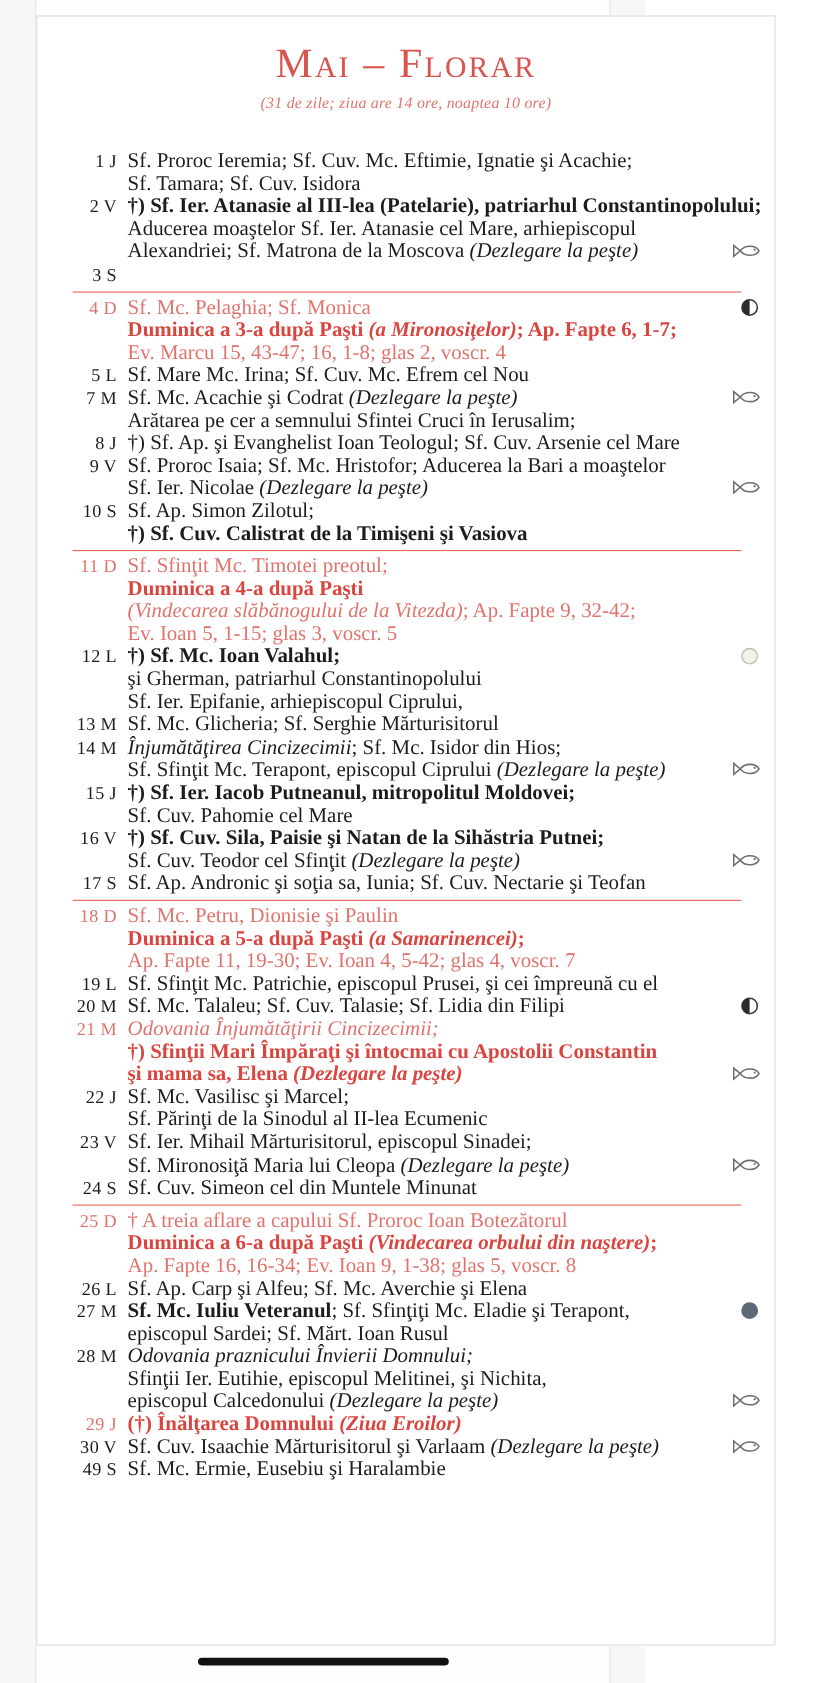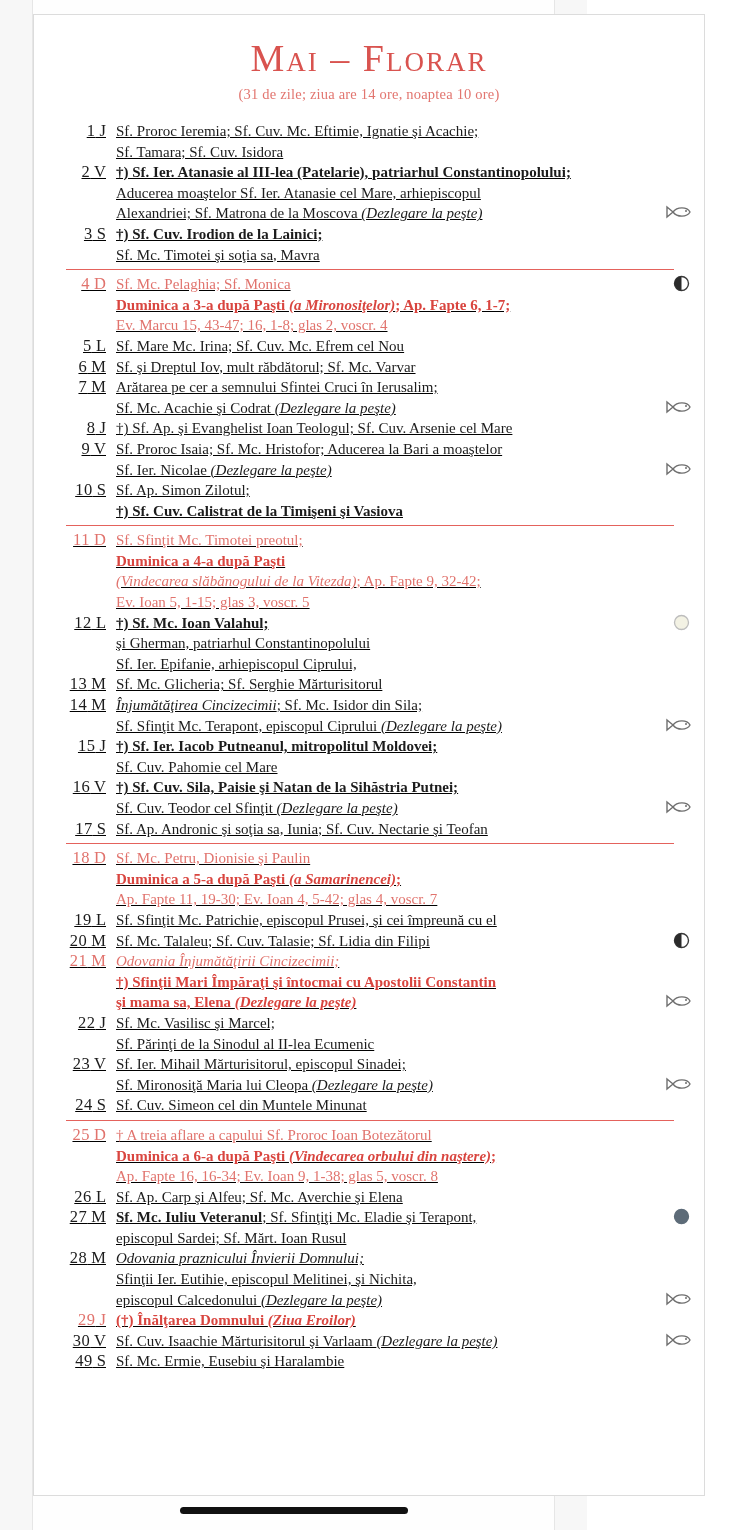--- a/index.html
+++ b/index.html
@@ -35,42 +35,43 @@
     font-family:"Liberation Serif","DejaVu Serif",serif;
     font-size:38px;
     font-variant:small-caps;
     letter-spacing:2px;
     font-weight:400;
     line-height:1;
   }
   .subtitle{
     color:#e2756f;
     font-size:14.5px;
+    font-style:italic;
     margin-top:9px;
     letter-spacing:.2px;
   }
 
   
-  .cal{margin-top:18px;padding:0 14px 0 16px;text-decoration:underline;}
+  .cal{margin-top:34px;padding:0 14px 0 16px;}
   .row{display:flex;align-items:flex-start;position:relative;}
   .row + .row{margin-top:0;}
   .daycell{
     width:66px;flex:0 0 66px;
     text-align:right;
     padding-right:10px;
     box-sizing:border-box;
     font-size:16.5px;
     color:#1c1c1c;
     line-height:20.6px;
     white-space:nowrap;
   }
   .daycell .dnum{letter-spacing:.5px;}
   .entries{flex:1 1 auto;min-width:0;}
   .line{
-    font-size:15px;
+    font-size:19px;
     line-height:20.6px;
     color:#1c1c1c;
     white-space:nowrap;
     position:relative;
   }
   .line .it{font-style:italic;}
   .line .bd{font-weight:bold;}
 
   
   .row.red .daycell,
@@ -128,60 +129,50 @@
                 <svg width="26" height="14" viewBox="0 0 26 14">
                   <path d="M1 2 L7 7 L1 12 Z" fill="none" stroke="#6f6f6f" stroke-width="1.4"></path>
                   <path d="M7 7 C11 1.5, 21 1.5, 24 7 C21 12.5, 11 12.5, 7 7 Z" fill="none" stroke="#6f6f6f" stroke-width="1.4"></path>
                   <circle cx="20" cy="6" r="1" fill="#6f6f6f"></circle>
                 </svg>
               </span></div>
           </div>
         </div>
         <div class="row">
           <div class="daycell"><span class="dnum">3</span><span> S</span></div>
-          <div class="entries">
-            <div class="line"><span class="bd">†) Sf. Cuv. Irodion de la Lainici;</span></div>
-            <div class="line"><span class="">Sf. Mc. Timotei şi soţia sa, Mavra</span></div>
-          </div>
         </div>
         <div class="sep"></div>
         <div class="row red">
           <div class="daycell"><span class="dnum">4</span><span> D</span></div>
           <div class="entries">
             <div class="line"><span class="">Sf. Mc. Pelaghia; Sf. Monica</span><span class="moon"><svg width="17" height="17" viewBox="0 0 17 17">
                   <circle cx="8.5" cy="8.5" r="7" fill="#ffffff" stroke="#3a3a3a" stroke-width="1.4"></circle>
                   <path d="M8.5 1.5 A7 7 0 0 0 8.5 15.5 Z" fill="#2b2b2b"></path>
                 </svg></span></div>
             <div class="line strong"><span class="bd">Duminica a 3-a după Paşti </span><span class="it">(a Mironosiţelor)</span><span class="">; Ap. Fapte 6, 1-7;</span></div>
             <div class="line"><span class="">Ev. Marcu 15, 43-47; 16, 1-8; glas 2, voscr. 4</span></div>
           </div>
         </div>
         <div class="row">
           <div class="daycell"><span class="dnum">5</span><span> L</span></div>
           <div class="entries">
             <div class="line"><span class="">Sf. Mare Mc. Irina; Sf. Cuv. Mc. Efrem cel Nou</span></div>
           </div>
         </div>
         <div class="row">
-          <div class="daycell"><span class="dnum">6</span><span> M</span></div>
-          <div class="entries">
-            <div class="line"><span class="">Sf. şi Dreptul Iov, mult răbdătorul; Sf. Mc. Varvar</span></div>
-          </div>
-        </div>
-        <div class="row">
           <div class="daycell"><span class="dnum">7</span><span> M</span></div>
           <div class="entries">
+            <div class="line"><span class="">Sf. Mc. Acachie şi Codrat </span><span class="it">(Dezlegare la peşte)</span><span class="marker">
+                <svg width="26" height="14" viewBox="0 0 26 14">
+                  <path d="M1 2 L7 7 L1 12 Z" fill="none" stroke="#6f6f6f" stroke-width="1.4"></path>
+                  <path d="M7 7 C11 1.5, 21 1.5, 24 7 C21 12.5, 11 12.5, 7 7 Z" fill="none" stroke="#6f6f6f" stroke-width="1.4"></path>
+                  <circle cx="20" cy="6" r="1" fill="#6f6f6f"></circle>
+                </svg>
+              </span></div>
             <div class="line"><span class="">Arătarea pe cer a semnului Sfintei Cruci în Ierusalim;</span></div>
-            <div class="line"><span class="">Sf. Mc. Acachie şi Codrat </span><span class="it">(Dezlegare la peşte)</span><span class="marker">
-                <svg width="26" height="14" viewBox="0 0 26 14">
-                  <path d="M1 2 L7 7 L1 12 Z" fill="none" stroke="#6f6f6f" stroke-width="1.4"></path>
-                  <path d="M7 7 C11 1.5, 21 1.5, 24 7 C21 12.5, 11 12.5, 7 7 Z" fill="none" stroke="#6f6f6f" stroke-width="1.4"></path>
-                  <circle cx="20" cy="6" r="1" fill="#6f6f6f"></circle>
-                </svg>
-              </span></div>
           </div>
         </div>
         <div class="row">
           <div class="daycell"><span class="dnum">8</span><span> J</span></div>
           <div class="entries">
             <div class="line"><span class="">†) Sf. Ap. şi Evanghelist Ioan Teologul; Sf. Cuv. Arsenie cel Mare</span></div>
           </div>
         </div>
         <div class="row">
           <div class="daycell"><span class="dnum">9</span><span> V</span></div>
@@ -225,21 +216,21 @@
         </div>
         <div class="row">
           <div class="daycell"><span class="dnum">13</span><span> M</span></div>
           <div class="entries">
             <div class="line"><span class="">Sf. Mc. Glicheria; Sf. Serghie Mărturisitorul</span></div>
           </div>
         </div>
         <div class="row">
           <div class="daycell"><span class="dnum">14</span><span> M</span></div>
           <div class="entries">
-            <div class="line"><span class="it">Înjumătăţirea Cincizecimii</span><span class="">; Sf. Mc. Isidor din Sila;</span></div>
+            <div class="line"><span class="it">Înjumătăţirea Cincizecimii</span><span class="">; Sf. Mc. Isidor din Hios;</span></div>
             <div class="line"><span class="">Sf. Sfinţit Mc. Terapont, episcopul Ciprului </span><span class="it">(Dezlegare la peşte)</span><span class="marker">
                 <svg width="26" height="14" viewBox="0 0 26 14">
                   <path d="M1 2 L7 7 L1 12 Z" fill="none" stroke="#6f6f6f" stroke-width="1.4"></path>
                   <path d="M7 7 C11 1.5, 21 1.5, 24 7 C21 12.5, 11 12.5, 7 7 Z" fill="none" stroke="#6f6f6f" stroke-width="1.4"></path>
                   <circle cx="20" cy="6" r="1" fill="#6f6f6f"></circle>
                 </svg>
               </span></div>
           </div>
         </div>
         <div class="row">

